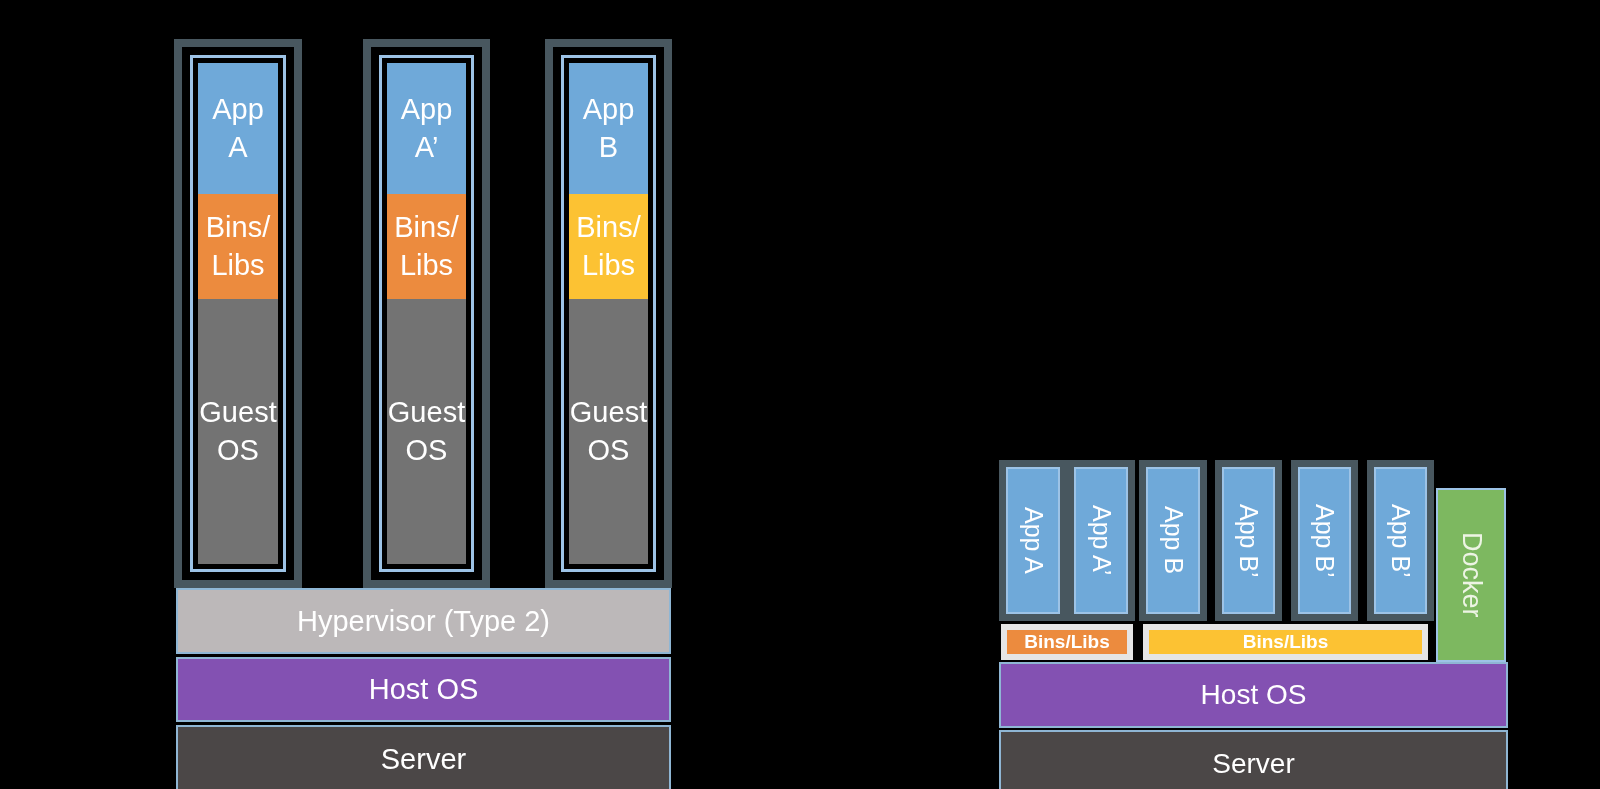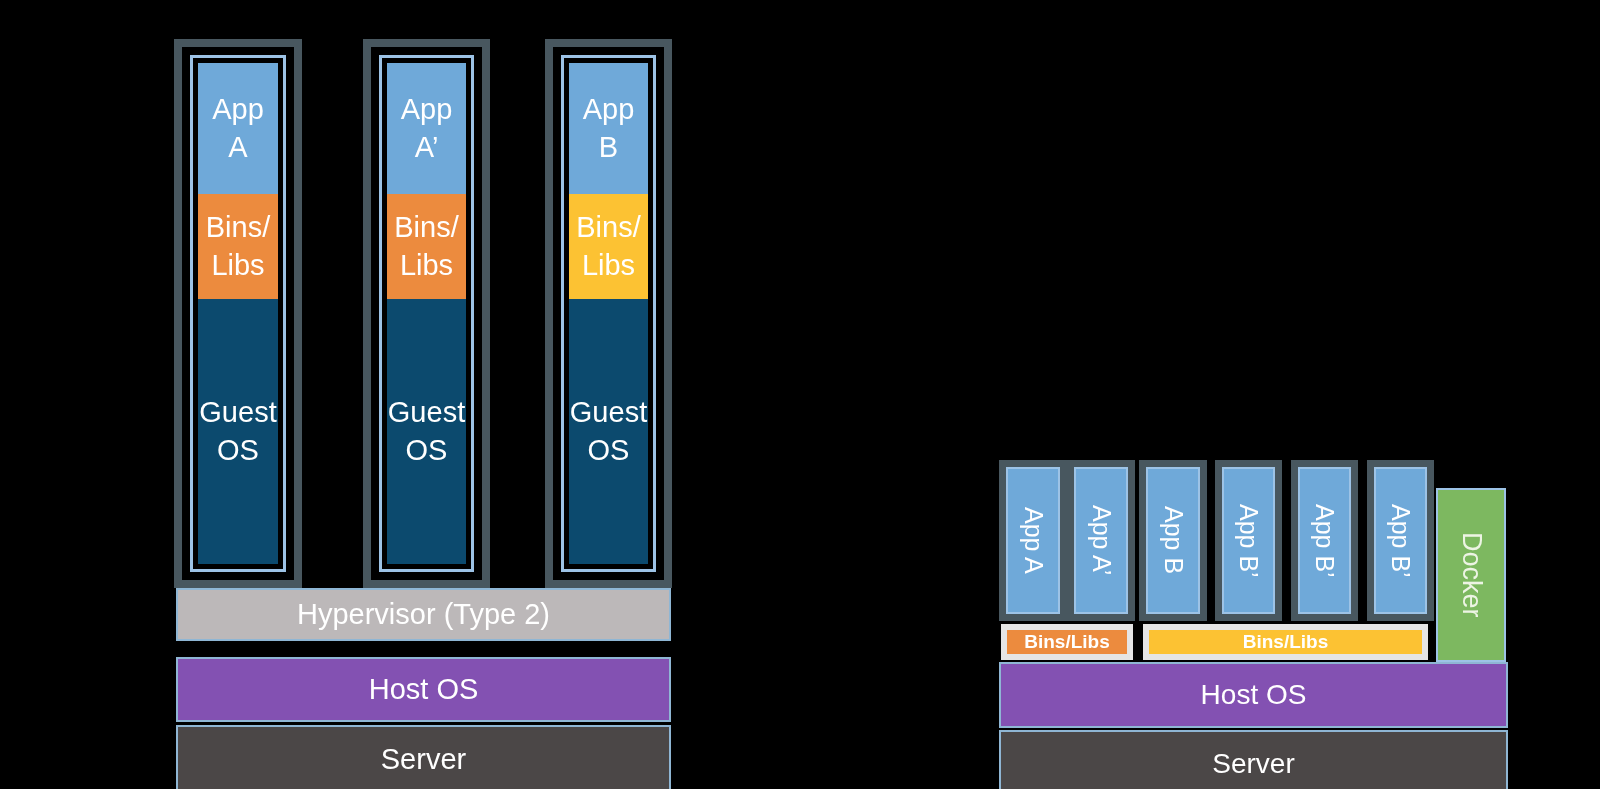--- a/index.html
+++ b/index.html
@@ -34,33 +34,33 @@
     display: flex;
     align-items: center;
     justify-content: center;
     text-align: center;
     white-space: pre-line;
     font-size: 29px;
     line-height: 1.3;
   }
   .layer-app  { height: 131px; background: #6FA9D9; }
   .layer-bins { height: 105px; justify-content: center; }
-  .layer-os   { flex: 1; background: #0c4a6e; }
+  .layer-os   { flex: 1; background: #737373; }
 
   .hbar {
     position: absolute;
     left: 160px;
     width: 495px;
     border: 2px solid #8FB6D4;
     display: flex;
     align-items: center;
     justify-content: center;
     font-size: 29px;
   }
-  .hypervisor-bar { top: 572px; height: 53px; background: #BCB8B9; }
+  .hypervisor-bar { top: 572px; height: 66px; background: #BCB8B9; }
   .hostos-left    { top: 641px; height: 65px; background: #8351B2; }
   .server-left    { top: 709px; height: 69px; background: #4B4747; }
 
   
   .ct-col {
     position: absolute;
     top: 444px;
     height: 161px;
     border: 7px solid #48575F;
     background: #6FA9D9;

